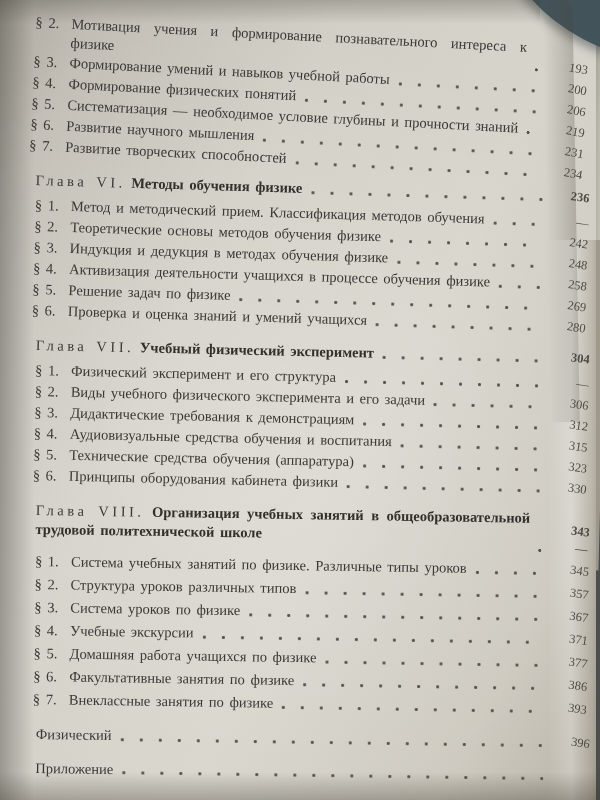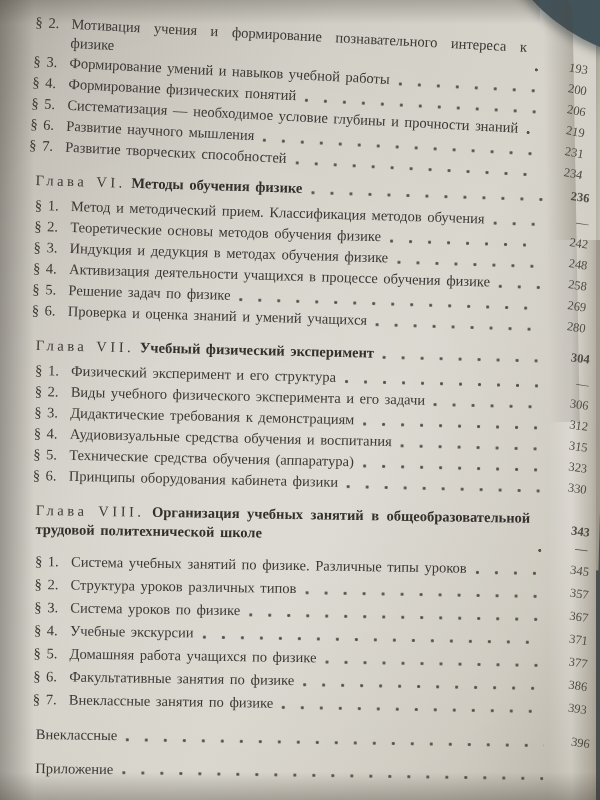--- a/index.html
+++ b/index.html
@@ -251,21 +251,21 @@
       <div class="entry">
         <span class="e-label">§ 7.</span>
         <span class="e-text">Внеклассные занятия по физике</span>
         <span class="leader"></span>
         <span class="e-page">393</span>
       </div>
     </div>
 
     <div class="section tilt5 s5">
       <div class="entry footer-entry">
-        <span class="e-text">Внеклассные</span>
+        <span class="e-text">Физический</span>
         <span class="leader"></span>
         <span class="e-page">396</span>
       </div>
       <div class="entry footer-entry">
         <span class="e-text">Приложение</span>
         <span class="leader"></span>
         <span class="e-page"></span>
       </div>
     </div>
 

